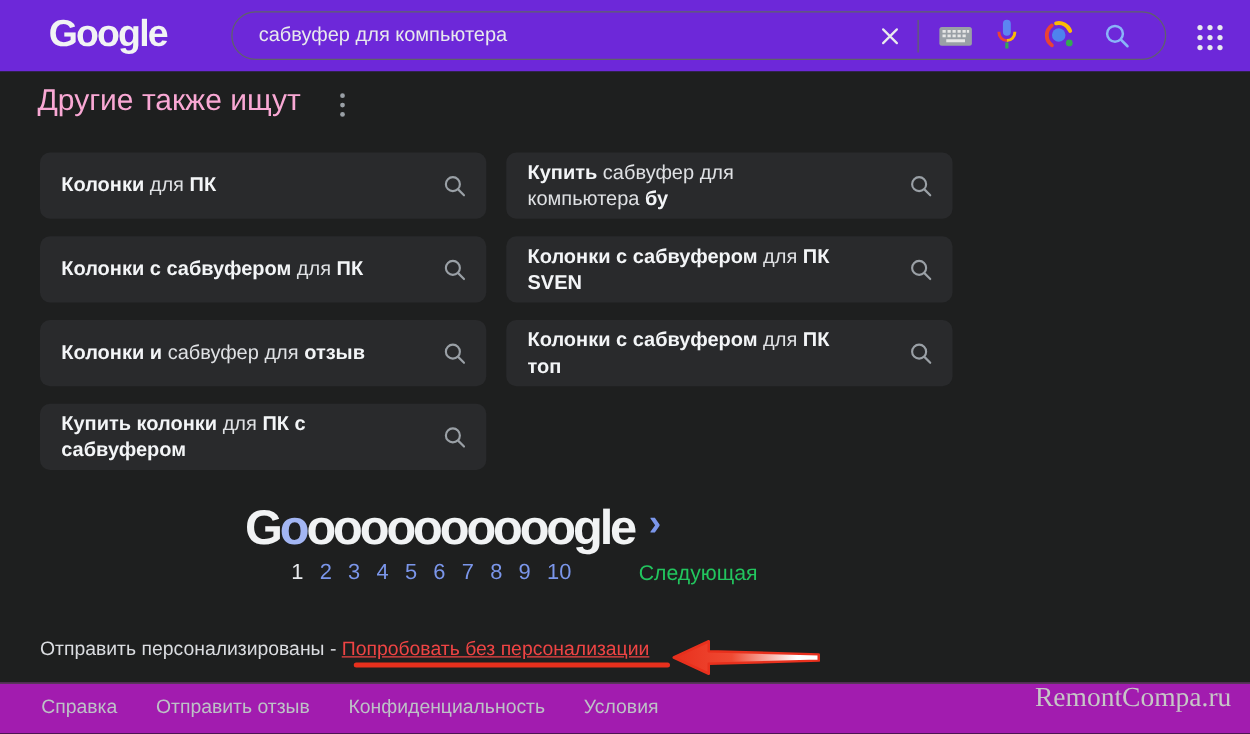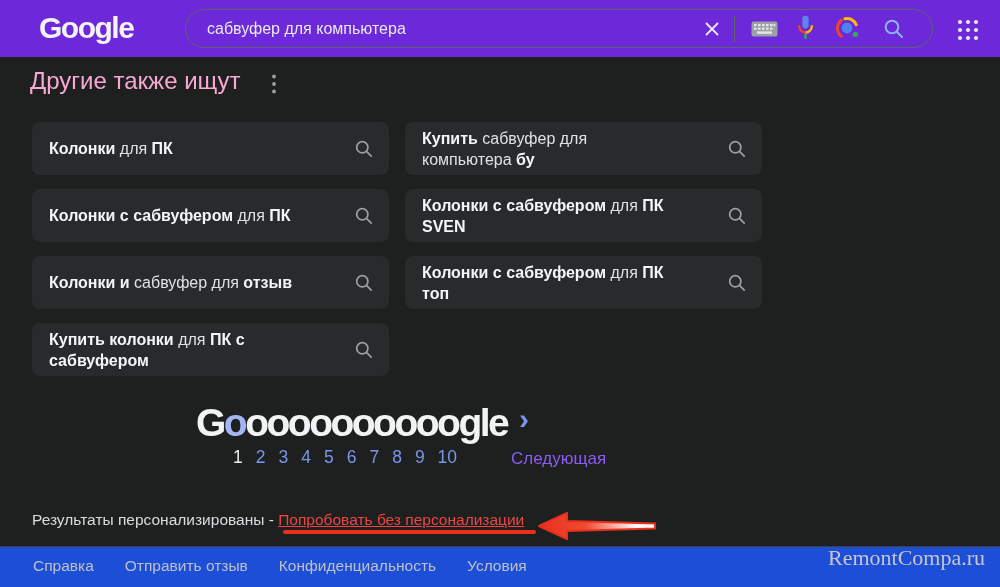--- a/index.html
+++ b/index.html
@@ -37,33 +37,33 @@
 
   
   .biglogo{position:absolute;left:196px;top:401px;font-size:39px;font-weight:bold;
            letter-spacing:-2.5px;color:#f1f3f4;white-space:nowrap;}
   .biglogo .blue-o{color:#a3b6f3;}
   .next-chevron{position:absolute;left:519px;top:404px;font-size:30px;font-weight:bold;
                 color:#7b96ea;cursor:pointer;line-height:30px;text-decoration:none;}
   .pages{position:absolute;left:233px;top:447px;display:flex;gap:13px;font-size:17.5px;}
   .page{color:#7b96ea;cursor:pointer;text-decoration:none;}
   .page.current{color:#e8eaed;cursor:default;}
-  .next-label{position:absolute;left:511px;top:449px;font-size:17px;color:#8b5cf6;
+  .next-label{position:absolute;left:511px;top:449px;font-size:17px;color:#22c55e;
               cursor:pointer;text-decoration:none;}
 
   
   .personalization{position:absolute;left:32px;top:511px;font-size:15.5px;color:#dadce0;}
   .plink{color:#ef4444;text-decoration:underline;cursor:pointer;}
   .red-underline{position:absolute;left:283px;top:530px;width:253px;height:4px;
                  background:#e8301d;border-radius:2px;}
   .red-arrow{position:absolute;left:537px;top:510px;}
 
   
   .footer{position:absolute;left:0;top:546px;width:1000px;height:41px;
-          background:#1d4ed8;border-top:1px solid #404040;box-sizing:border-box;}
+          background:#a21caf;border-top:1px solid #404040;box-sizing:border-box;}
   .footer-links{position:absolute;left:33px;top:10px;display:flex;gap:31px;}
   .flink{font-size:15.5px;color:#bdc1c6;cursor:pointer;text-decoration:none;white-space:nowrap;}
   .watermark{position:absolute;left:828px;top:-2px;font-family:"Liberation Serif",serif;
              font-size:22px;color:#c6c6c6;}
 </style>
 </head>
 <body>
 
 <div class="screen">
 
@@ -230,21 +230,21 @@
       <a class="page">4</a>
       <a class="page">5</a>
       <a class="page">6</a>
       <a class="page">7</a>
       <a class="page">8</a>
       <a class="page">9</a>
       <a class="page">10</a>
     </div>
   <a class="next-label">Следующая</a>
 
-  <div class="personalization"><span>Результаты персонализированы - </span><a class="plink">Попробовать без персонализации</a></div>
+  <div class="personalization"><span>Отправить персонализированы - </span><a class="plink">Попробовать без персонализации</a></div>
 
   <div class="red-underline"></div>
   <svg class="red-arrow" width="122" height="32" viewBox="0 0 122 32">
     <defs>
       <linearGradient id="arrgrad" x1="0" y1="0" x2="1" y2="0">
         <stop offset="0" stop-color="#e8301d"></stop>
         <stop offset="0.4" stop-color="#ef4a33"></stop>
         <stop offset="0.85" stop-color="#ffffff"></stop>
         <stop offset="1" stop-color="#ffffff"></stop>
       </linearGradient>

